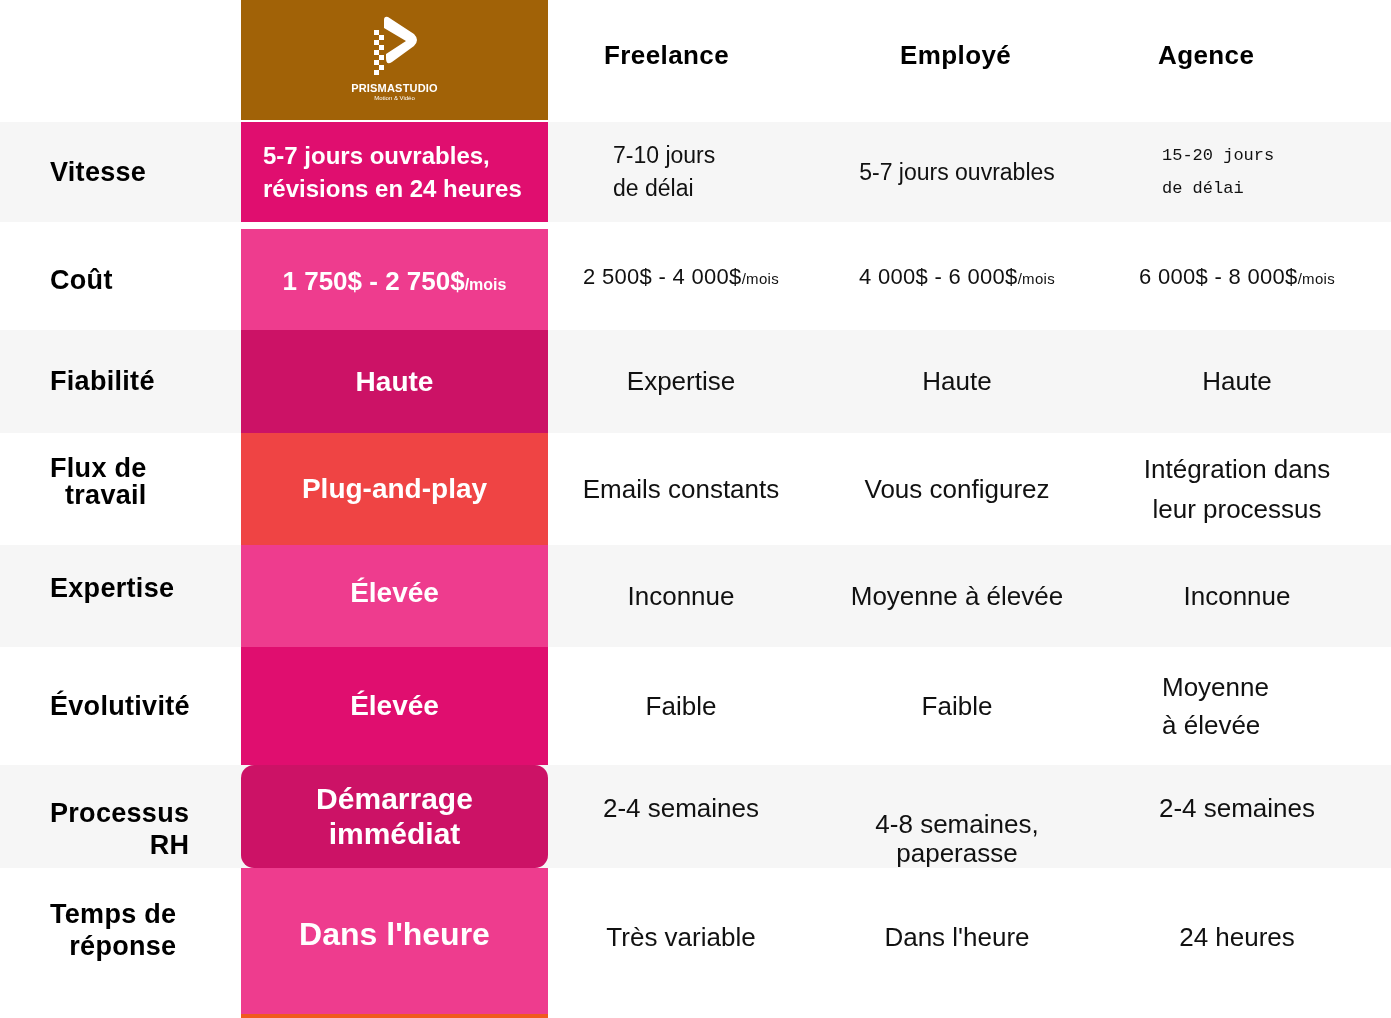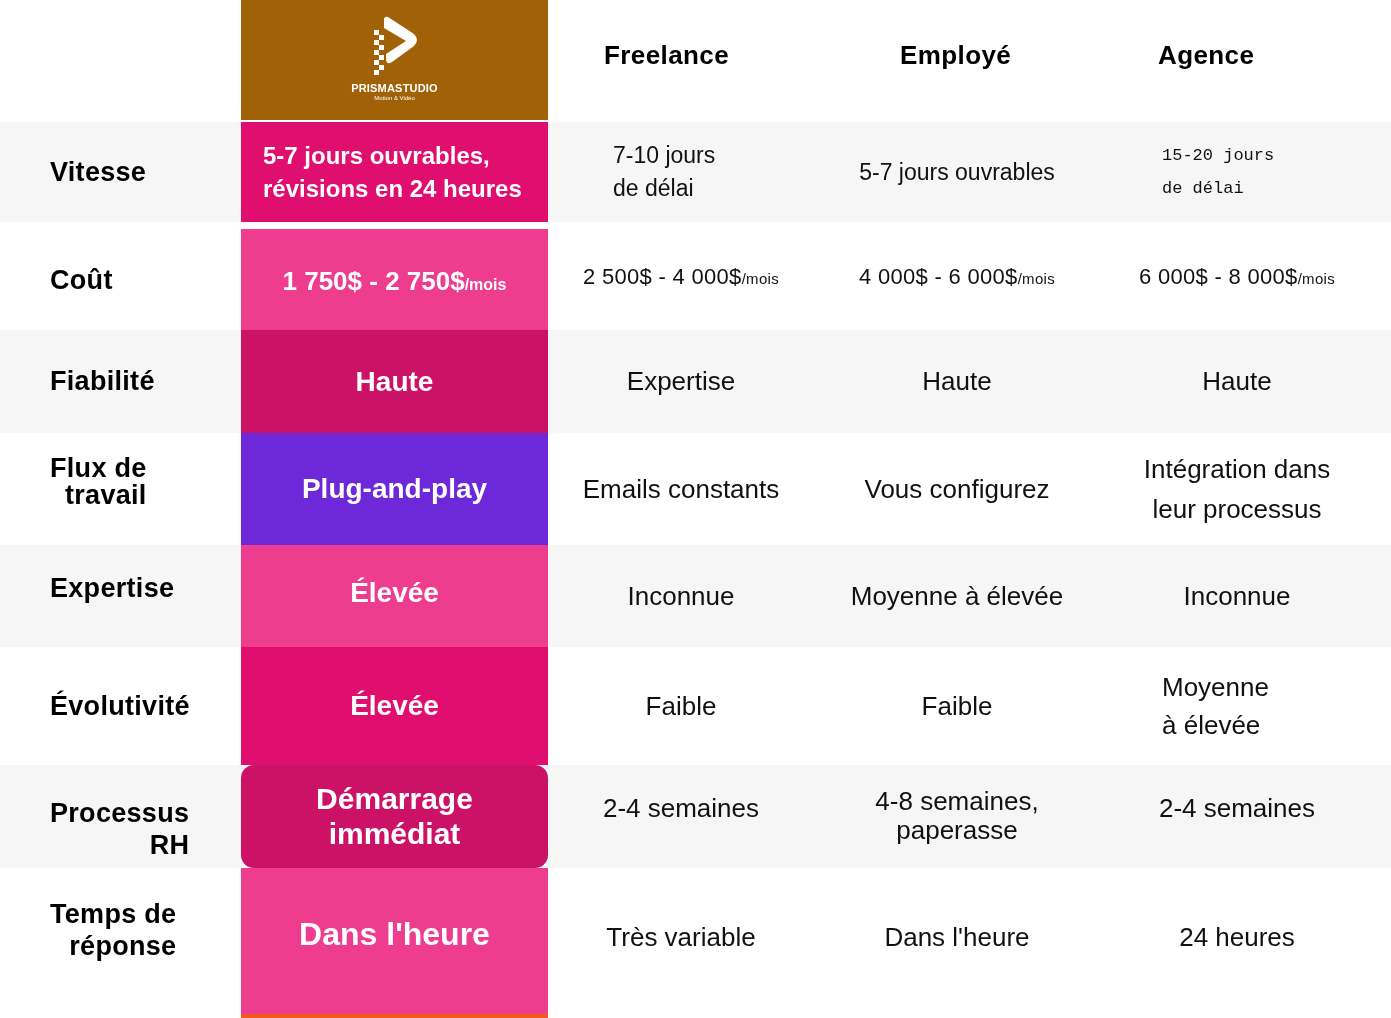--- a/index.html
+++ b/index.html
@@ -118,21 +118,21 @@
     <div class="brand-cell" style="background:#cc1266;">Haute</div>
     <div class="cell c1">Expertise</div>
     <div class="cell c2">Haute</div>
     <div class="cell c3">Haute</div>
   </div>
 
   <div class="row plain" style="top:433px;height:112px;">
     <div class="label-cell" style="align-items:flex-start;padding-top:22px;">
       <div><span>Flux de</span><br><span>travail</span></div>
     </div>
-    <div class="brand-cell" style="background:#6d28d9;">Plug-and-play</div>
+    <div class="brand-cell" style="background:#ef4444;">Plug-and-play</div>
     <div class="cell c1">Emails constants</div>
     <div class="cell c3" style="line-height:40px;">
       <div><span>Intégration dans</span><br><span>leur processus</span></div>
     </div>
     <div class="cell c2">Vous configurez</div>
   </div>
 
   <div class="row alt" style="top:545px;height:102px;">
     <div class="label-cell" style="align-items:flex-start;padding-top:30px;">Expertise</div>
     <div class="brand-cell" style="background:#ee3c8e;align-items:flex-start;padding-top:32px;">Élevée</div>
@@ -152,21 +152,21 @@
   </div>
 
   <div class="row alt" style="top:765px;height:103px;">
     <div class="label-cell" style="align-items:flex-start;padding-top:32px;line-height:32px;">
       <div><span>Processus</span><br><span>RH</span></div>
     </div>
     <div class="brand-cell" style="background:#cc1266;font-size:30px;line-height:35px;align-items:flex-start;padding-top:16px;border-radius:13px;">
       <div><span>Démarrage</span><br><span>immédiat</span></div>
     </div>
     <div class="cell c1" style="align-items:flex-start;padding-top:26px;">2-4 semaines</div>
-    <div class="cell c2" style="align-items:flex-start;padding-top:22px;line-height:29px;">
+    <div class="cell c2" style="align-items:flex-end;padding-top:22px;line-height:29px;">
       <div><span>4-8 semaines,</span><br><span>paperasse</span></div>
     </div>
     <div class="cell c3" style="align-items:flex-start;padding-top:26px;">2-4 semaines</div>
   </div>
 
   <div class="row plain" style="top:868px;height:146px;">
     <div class="label-cell" style="align-items:flex-start;padding-top:30px;line-height:32px;">
       <div><span>Temps de</span><br><span>réponse</span></div>
     </div>
     <div class="brand-cell" style="background:#ee3c8e;font-size:32px;align-items:flex-start;padding-top:50px;">Dans l'heure</div>

